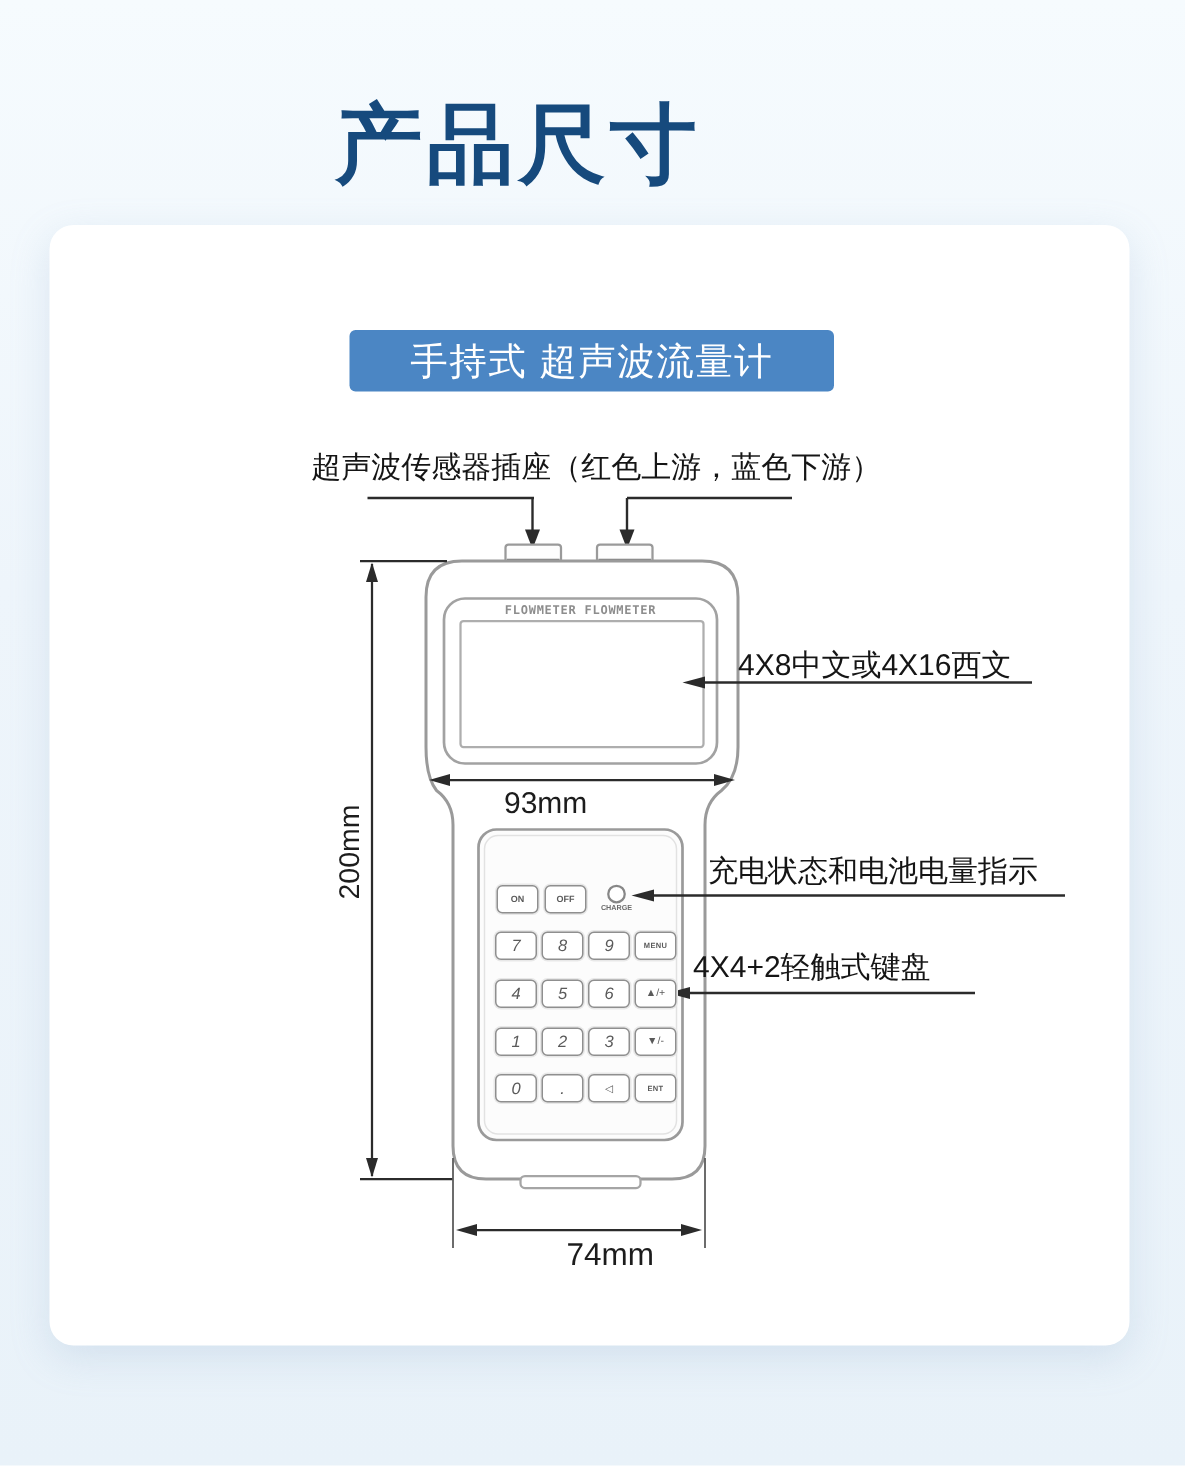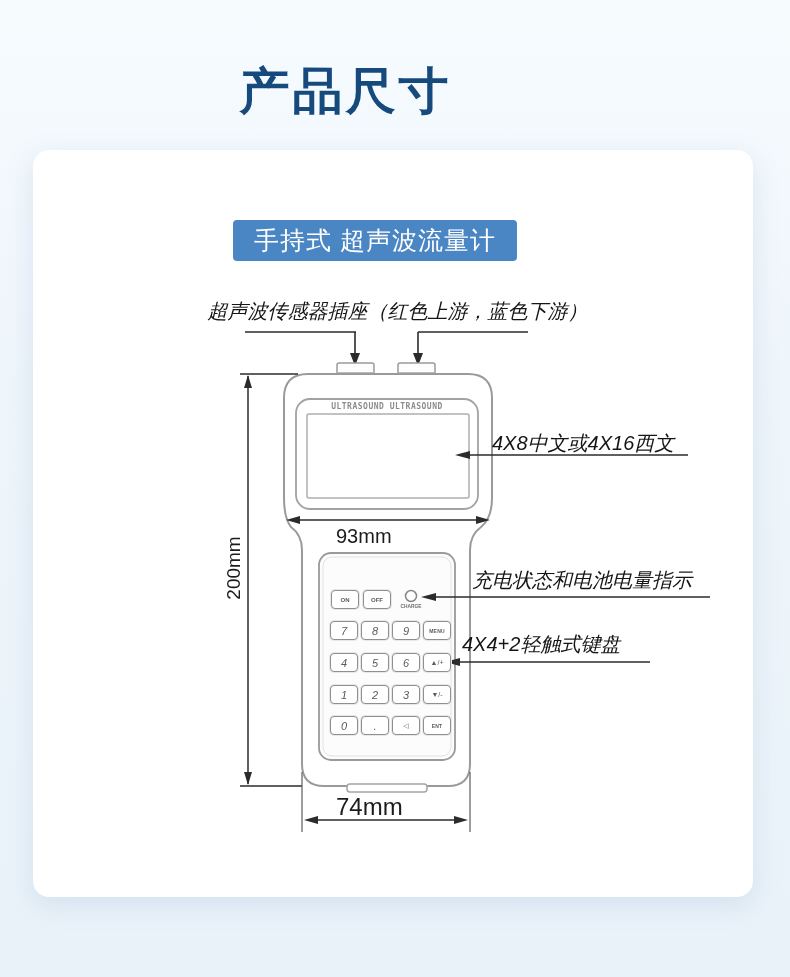--- a/index.html
+++ b/index.html
@@ -11,36 +11,36 @@
     overflow:hidden;
   }
   .abs{ position:absolute; }
   .card{
     left:33px; top:150px; width:720px; height:747px;
     background:#ffffff; border-radius:16px;
     box-shadow:0 8px 26px rgba(130,165,200,.22);
   }
   .page-title{
     left:0; top:58px; width:691px; text-align:center;
-    font-size:50px; font-weight:700; letter-spacing:3px; color:#164a7d;
+    font-size:58px; font-weight:700; letter-spacing:3px; color:#164a7d;
   }
   .badge{
-    left:233px; top:220px; width:284px; height:41px;
+    left:233px; top:220px; width:323px; height:41px;
     background:#4b86c4; border-radius:4px; color:#ffffff;
     font-size:25px; display:flex; align-items:center; justify-content:center;
     letter-spacing:1px;
   }
-  .ann{ color:#151515; font-size:20px; white-space:nowrap;font-style:italic; }
+  .ann{ color:#151515; font-size:20px; white-space:nowrap; }
   .ann-sensor{ left:145px; top:298px; width:505px; text-align:center; }
   .ann-display{ left:492px; top:430px; }
   .ann-charge{ left:472px; top:567px; }
   .ann-keypad{ left:462px; top:631px; }
   .dim{ color:#1c1c1c; font-size:20px; white-space:nowrap; }
   .dim-93{ left:336px; top:525px; width:100px; text-align:left; }
-  .dim-74{ left:336px; top:793px; width:100px; text-align:left; font-size:24px; }
+  .dim-74{ left:336px; top:825px; width:100px; text-align:right; font-size:21px; }
   .dim-200{ left:194px; top:557px; width:80px; text-align:center;
             transform:rotate(-90deg); font-size:19px; }
   .brand{
     left:296px; top:402px; width:182px; text-align:center;
     font-size:8px; font-weight:700; color:#8d8d8d; letter-spacing:.5px;
     font-family:"DejaVu Sans Mono",monospace;
   }
   .btn{
     position:absolute; width:28px; height:19px;
     border:1.5px solid #8f8f8f; border-radius:4px; background:#fff;
@@ -119,21 +119,21 @@
 
   <path d="M436,597 H710" stroke="#2b2b2b" stroke-width="1.6"></path>
   <polygon points="436,593 436,601 421,597" fill="#2b2b2b"></polygon>
 
   <path d="M460,662 H650" stroke="#2b2b2b" stroke-width="1.6"></path>
   <polygon points="460,658 460,666 445,662" fill="#2b2b2b"></polygon>
 
   <circle cx="411" cy="596" r="5.5" fill="#ffffff" stroke="#878787" stroke-width="1.5"></circle>
 </svg>
 
-<div class="abs brand">ULTRASOUND ULTRASOUND</div>
+<div class="abs brand">FLOWMETER FLOWMETER</div>
 
 <div class="abs ann ann-sensor">超声波传感器插座（红色上游，蓝色下游）</div>
 <div class="abs ann ann-display">4X8中文或4X16西文</div>
 <div class="abs ann ann-charge">充电状态和电池电量指示</div>
 <div class="abs ann ann-keypad">4X4+2轻触式键盘</div>
 
 <div class="abs dim dim-200">200mm</div>
 <div class="abs dim dim-93">93mm</div>
 <div class="abs dim dim-74">74mm</div>
 

